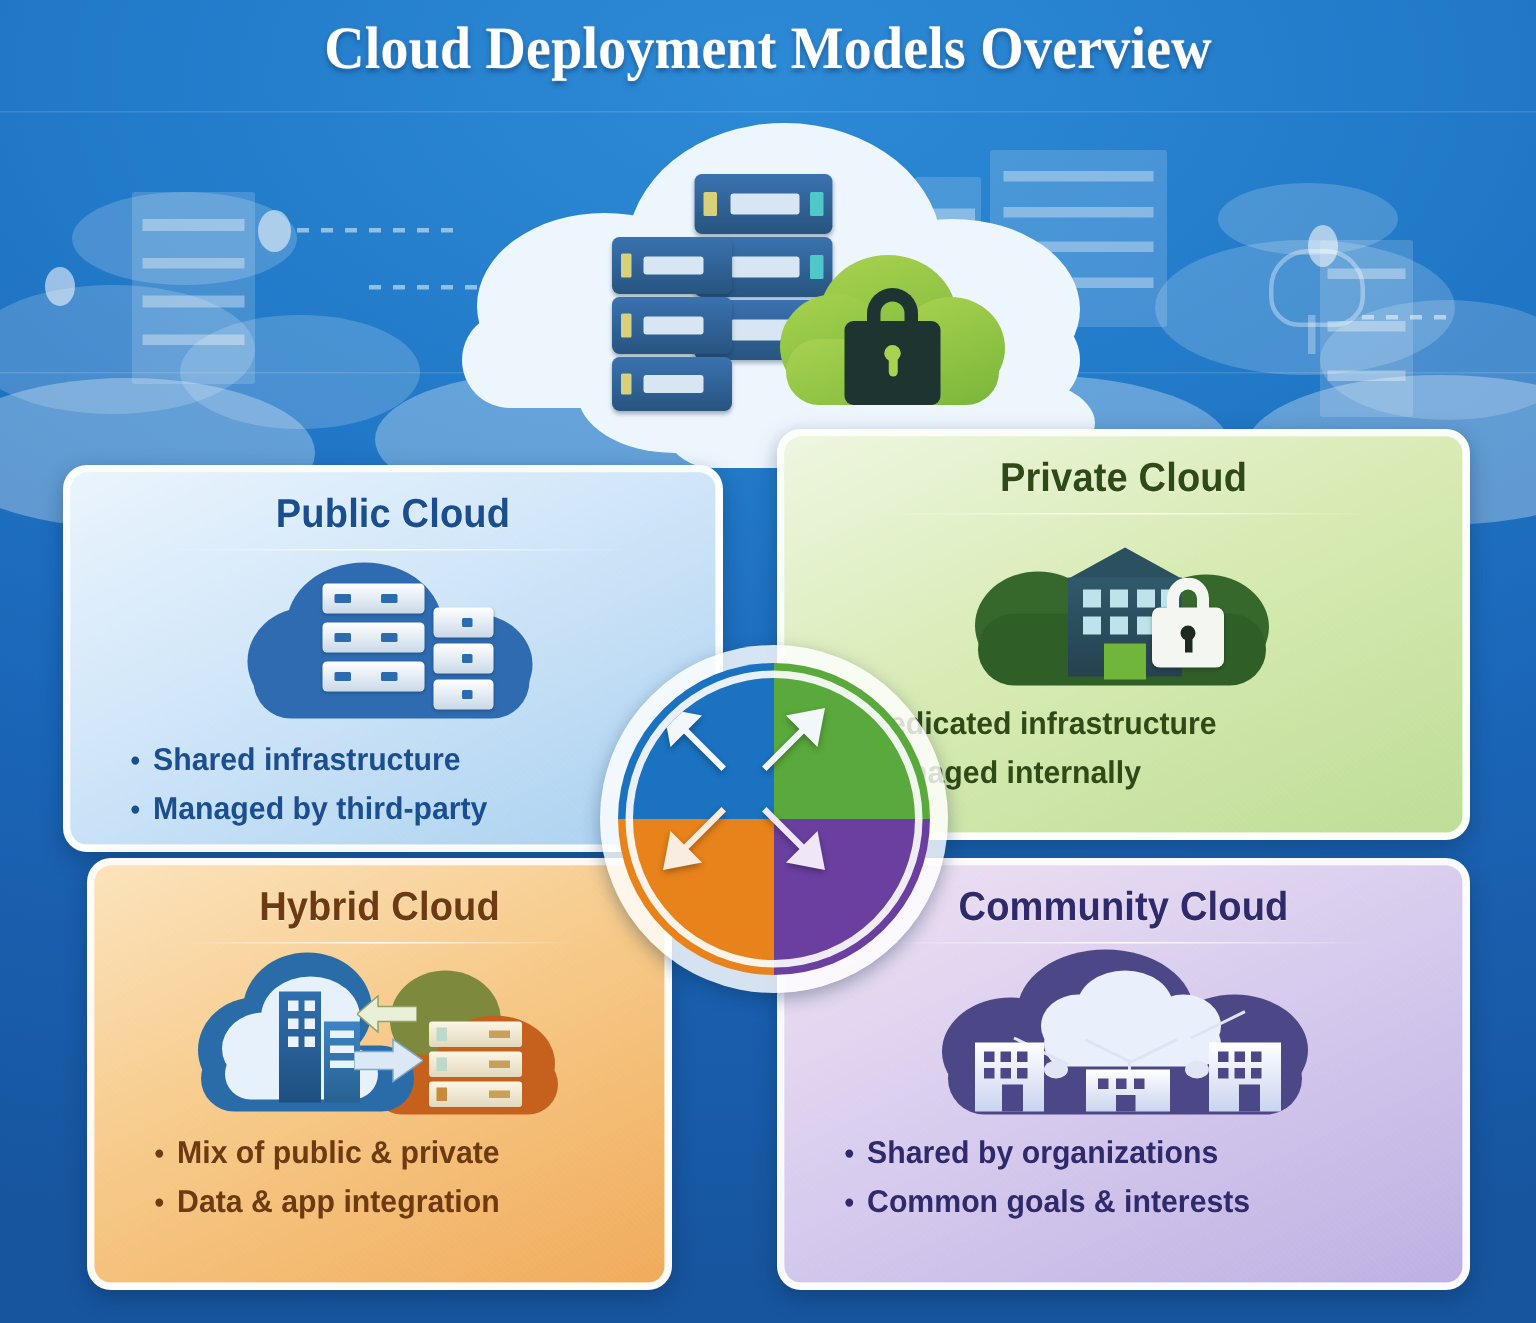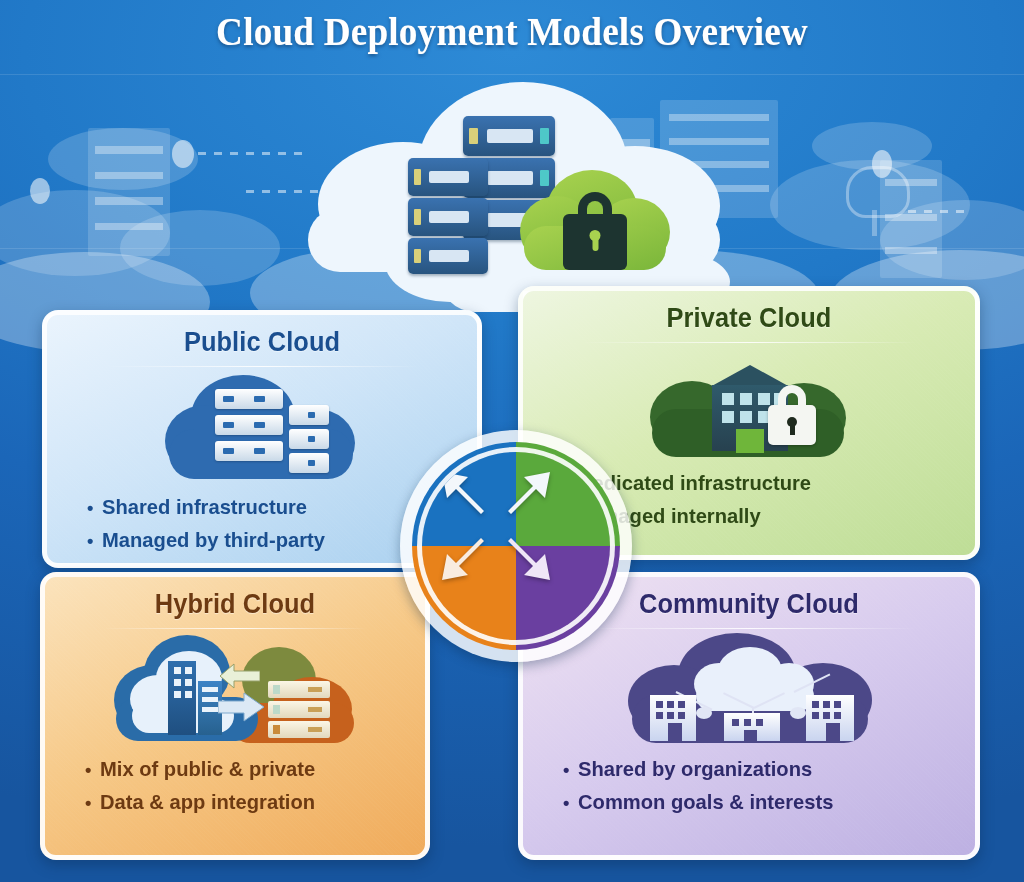--- a/index.html
+++ b/index.html
@@ -61,21 +61,21 @@
           margin:0 0 9px 22px;transform:scaleX(.96);transform-origin:left;}
   .dot{font-size:19px;line-height:1;}
 
   
   #panel-public{left:42px;top:286px;width:440px;height:258px;
     background:linear-gradient(155deg,#eaf4fd 0%,#cfe5f8 45%,#a9d0ef 100%);margin-top:24px;}
   #panel-public .p-title,#panel-public .bullet{color:#1a4e8f;}
   #panel-private{left:518px;top:286px;width:462px;height:274px;
     background:linear-gradient(155deg,#eef6e0 0%,#d8ebb4 45%,#bedd96 100%);}
   #panel-private .p-title,#panel-private .bullet{color:#2f4a16;}
-  #panel-hybrid{left:40px;top:572px;width:390px;height:288px;
+  #panel-hybrid{left:58px;top:572px;width:390px;height:288px;
     background:linear-gradient(155deg,#fbe3bc 0%,#f6c886 48%,#f0ab5b 100%);}
   #panel-hybrid .p-title,#panel-hybrid .bullet{color:#6d3a12;}
   #panel-community{left:518px;top:572px;width:462px;height:288px;
     background:linear-gradient(155deg,#efe2f2 0%,#d7cbee 48%,#bdb0e2 100%);}
   #panel-community .p-title,#panel-community .bullet{color:#2e2a6b;}
 
   
   .icn{position:absolute;left:50%;top:0;transform:translateX(-50%);width:210px;height:118px;}
   .cl{position:absolute;border-radius:50%;}
   .srv{position:absolute;background:linear-gradient(180deg,#ffffff,#c9d9e8);border-radius:3px;

